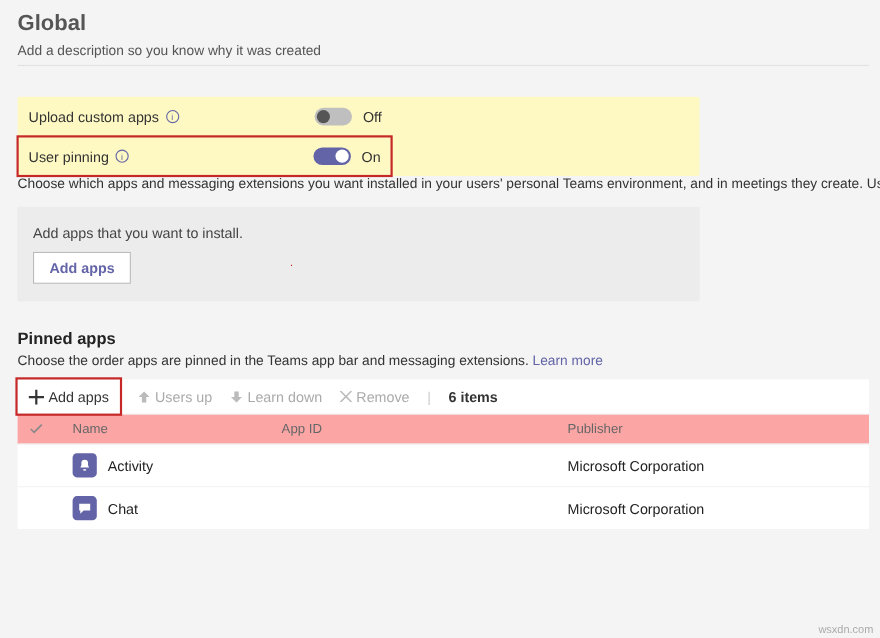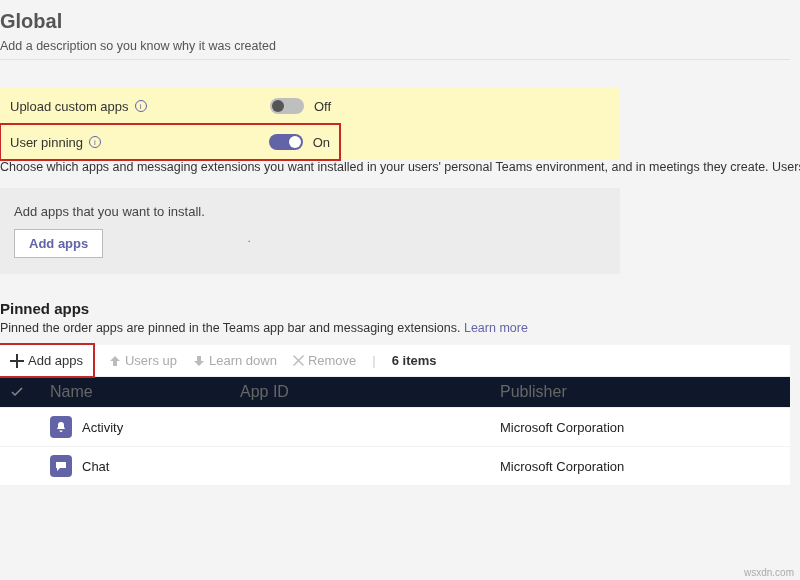--- a/index.html
+++ b/index.html
@@ -1,17 +1,17 @@
 <!DOCTYPE html>
 <html><head>
 <meta charset="utf-8">
 <style>
   * { box-sizing: border-box; margin: 0; padding: 0; }
   body { font-family: "Segoe UI", Arial, sans-serif; background: #f4f4f4; width: 800px; height: 580px; overflow: hidden; color: #333; }
-  .page { padding: 10px 10px 0 0; }
+  .page { padding: 10px 10px 0 16px; }
   h2.title { font-size: 20px; font-weight: 600; color: #555; margin-bottom: 6px; }
   .desc { font-size: 12.5px; color: #555; margin-bottom: 6px; }
   .hr { height: 1px; background: #e2e2e2; margin: 6px 0 28px 0; }
 
   .card { background: #fef9c3; width: 620px; border-radius: 2px; }
   .row { display: flex; align-items: center; height: 36px; padding: 0 10px; font-size: 13px; color: #333; }
   .row .label { display: flex; align-items: center; gap: 6px; width: 260px; }
   .row .state { margin-left: 10px; }
   .highlight { outline: 2px solid #c62828; outline-offset: -1px; width: 340px; }
   .info-icon { width: 12px; height: 12px; border: 1px solid #6264a7; border-radius: 50%; display: inline-flex; align-items: center; justify-content: center; font-size: 8px; color: #6264a7; }
@@ -32,21 +32,21 @@
   .reddot { color:#c22; position:relative; left:140px; top:-6px; font-size:10px;}
 
   .link { color: #6264a7; cursor: pointer; }
 
   .toolbar { display: flex; align-items: center; gap: 16px; background: #fff; padding: 8px 10px; font-size: 13px; color: #aaa; border-bottom: 1px solid #eee; margin-top: 10px; }
   .tb-add { display:inline-flex; align-items:center; gap:4px; color:#333; outline:2px solid #c62828; padding:8px 10px; margin:-8px 0 -8px -10px; }
   .tb-btn { display:inline-flex; align-items:center; gap:4px; color:#aaa; cursor:pointer; }
   .tb-sep { color:#ccc; }
   .tb-count { color:#333; font-weight:600; }
 
-  .table-head { display:flex; align-items:center; background:#0f172a; padding:6px 10px; font-size:16px; color:#666; border-bottom:1px solid #eee; }
+  .table-head { display:flex; align-items:center; background:#fca5a5; padding:6px 10px; font-size:12px; color:#666; border-bottom:1px solid #eee; }
   .col-check { width:40px; display:flex; align-items:center; }
   .col-name { width:190px; }
   .col-appid { width:260px; }
   .col-pub { flex:1; }
 
   .trow { display:flex; align-items:center; background:#fff; padding:8px 10px; font-size:13px; color:#222; border-bottom:1px solid #f2f2f2; }
   .app-icon { width:22px; height:22px; background:#6264a7; border-radius:4px; display:inline-flex; align-items:center; justify-content:center; margin-right:10px; }
   .app-icon svg { fill:#fff; }
 
   .watermark { position:absolute; right:6px; bottom:2px; font-size:10px; color:#aaa; }
@@ -85,21 +85,21 @@
   <div class="section-desc">Choose which apps and messaging extensions you want installed in your users' personal Teams environment, and in meetings they create. Users can install other</div>
 
   <div class="install-box">
     <div class="hint">Add apps that you want to install.</div>
     <button class="btn-outline">Add apps</button>
     <span class="reddot">.</span>
   </div>
 
   <h3 class="section">Pinned apps</h3>
   <div class="section-desc">
-    <span>Pinned the order apps are pinned in the Teams app bar and messaging extensions. </span><span class="link">Learn more</span>
+    <span>Choose the order apps are pinned in the Teams app bar and messaging extensions. </span><span class="link">Learn more</span>
   </div>
 
   <div class="toolbar">
     <span class="tb-add">
       <svg width="14" height="14" viewBox="0 0 14 14">
           <path d="M6 0h2v6h6v2H8v6H6V8H0V6h6z" fill="#333"></path>
         </svg>
       <span>Add apps</span>
     </span>
     <span class="tb-btn">

